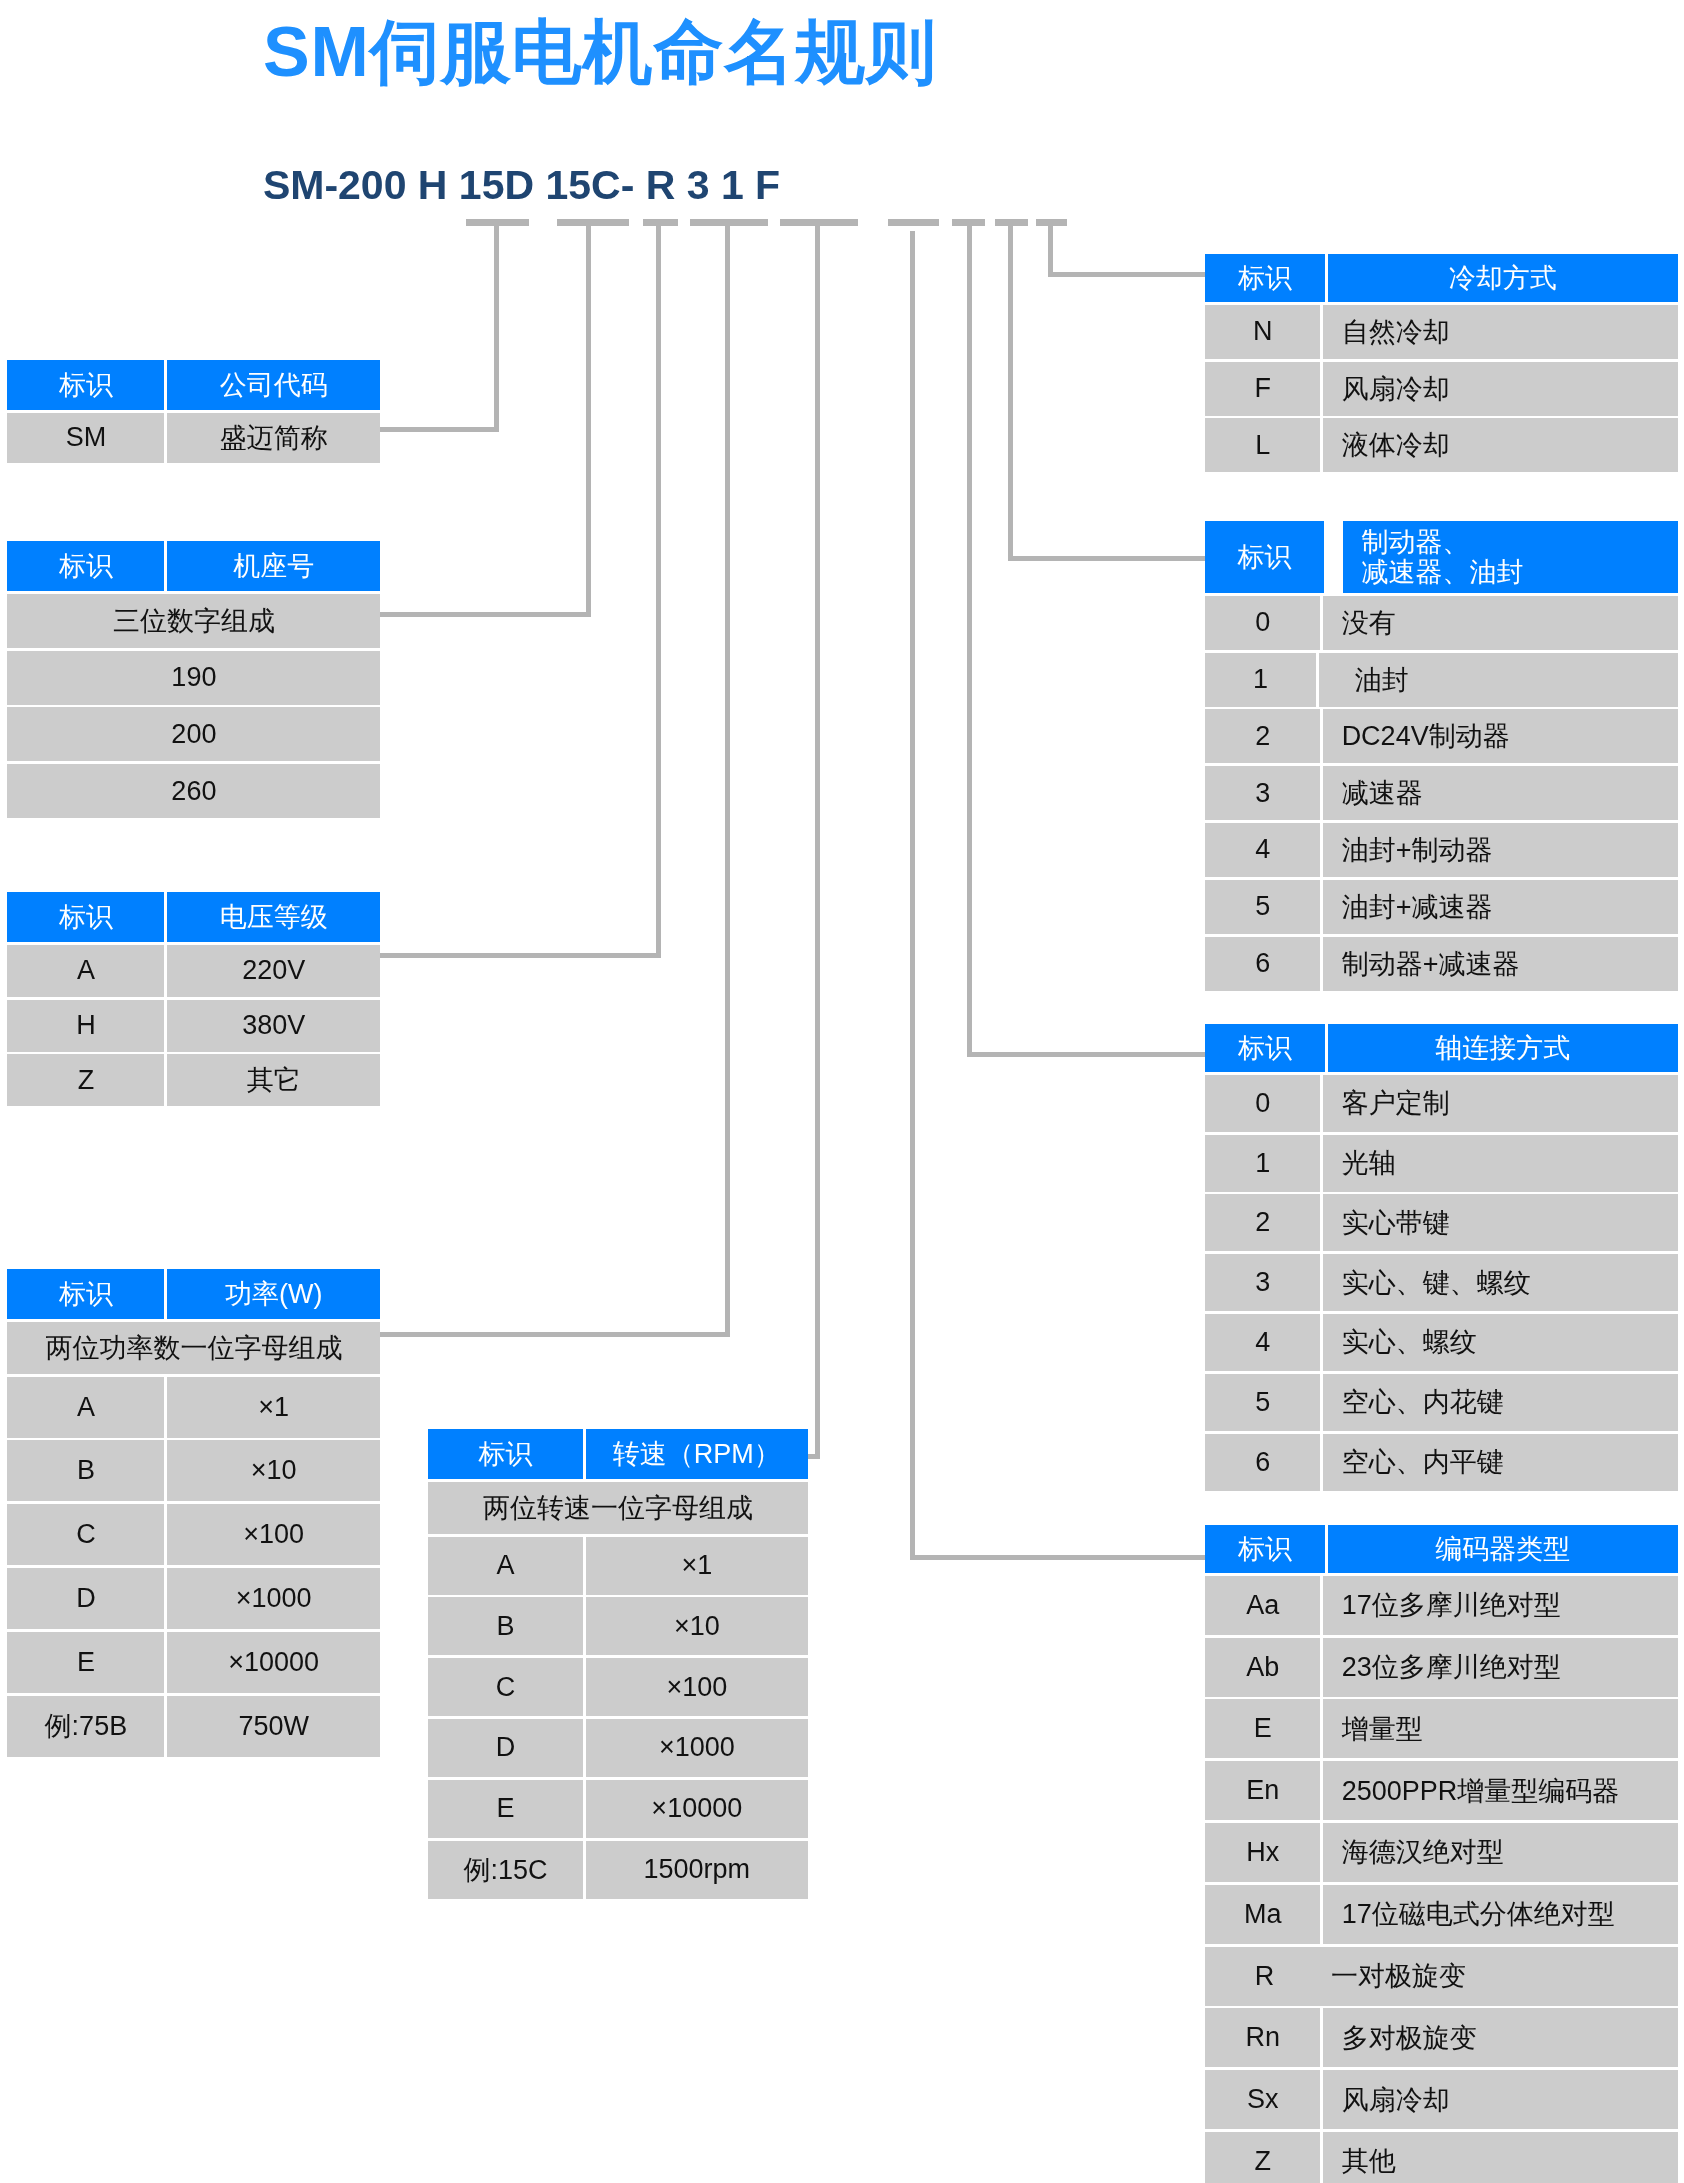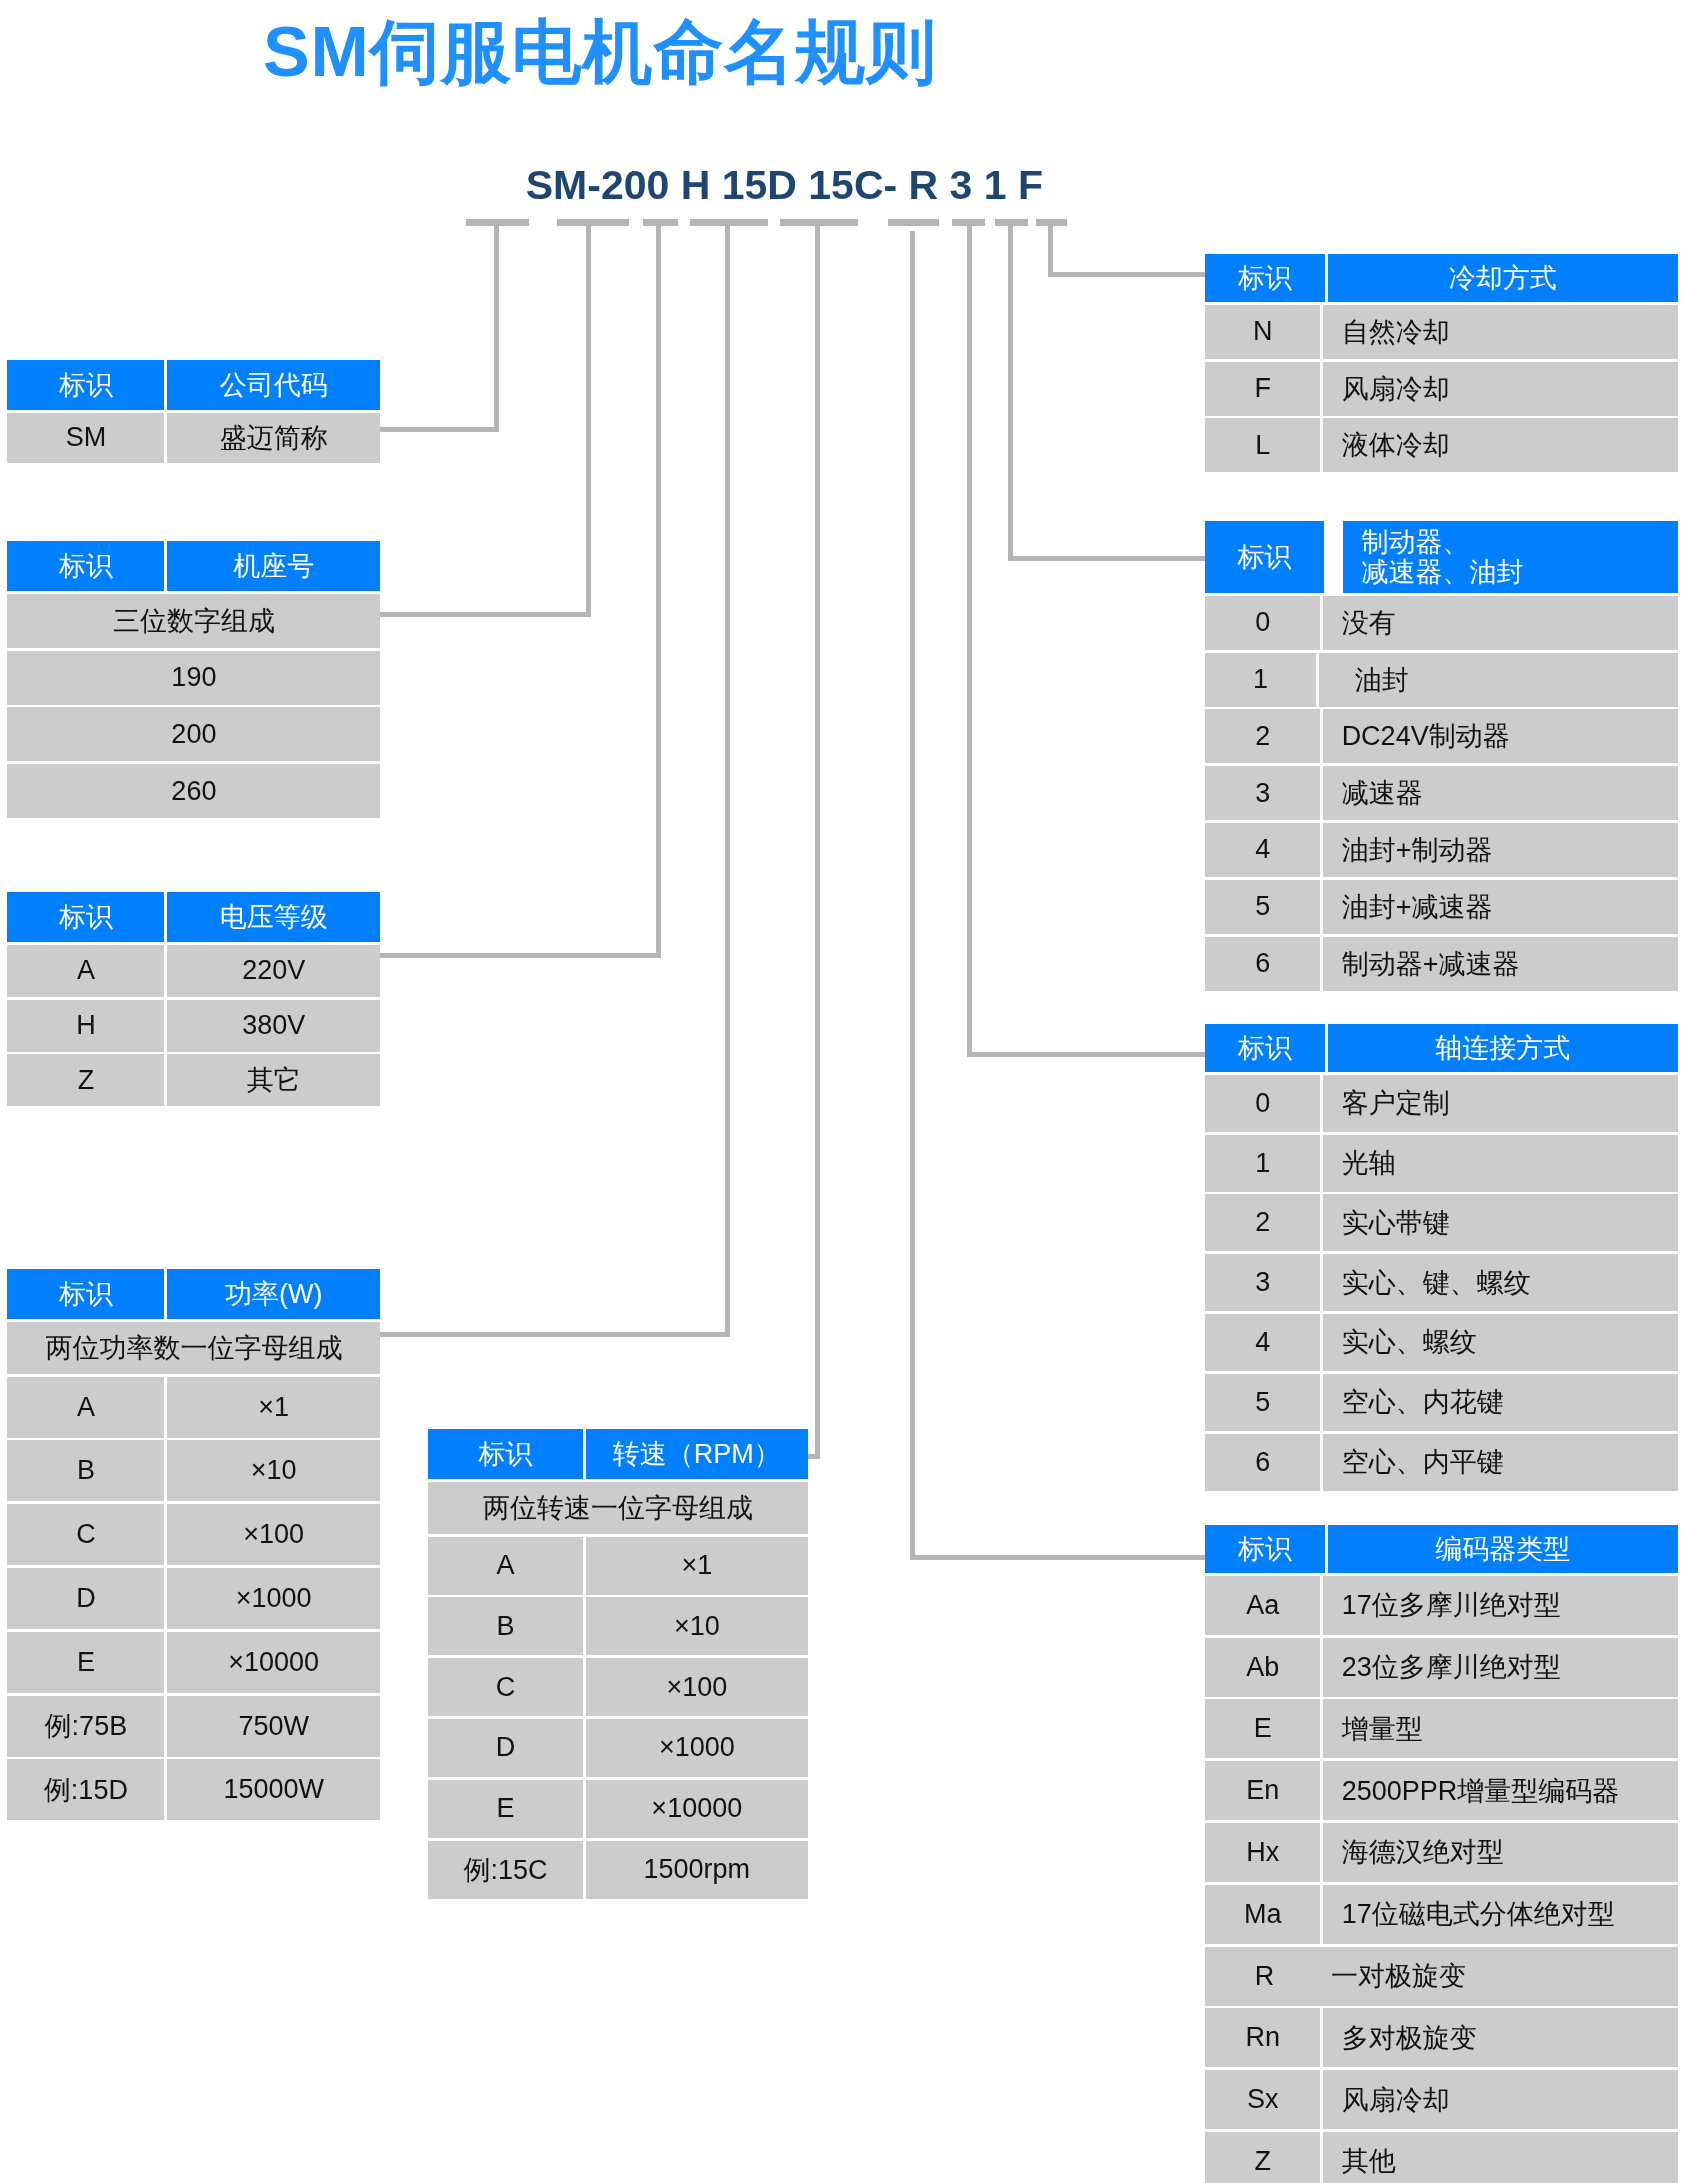--- a/index.html
+++ b/index.html
@@ -12,21 +12,21 @@
 
   
   #title{
     left:0;top:5.5px;width:1200px;text-align:center;
     font-size:70px;font-weight:bold;color:#1E90FF;letter-spacing:0.9px;
     white-space:nowrap;
   }
 
   
   #modelcode{
-    left:0;top:162px;width:1043px;text-align:right;
+    left:0;top:162px;width:1043px;text-align:center;
     font-size:41px;font-weight:bold;color:#1F4571;
     white-space:nowrap;letter-spacing:0px;
   }
 
   
   .lead{background:#b4b4b4;position:absolute;}
   .tick{height:6.5px;}      
   .vline{width:4.6px;}
   .hline{height:4.6px;}
 
@@ -162,24 +162,20 @@
     <div class="cell c2 ctr bdtxt" style="width:213px;height:61px;margin-left:2.8px;">×1000</div>
   </div>
   <div class="row">
     <div class="cell c1 bdtxt" style="width:157px;height:61px;">E</div>
     <div class="cell c2 ctr bdtxt" style="width:213px;height:61px;margin-left:2.8px;">×10000</div>
   </div>
   <div class="row">
     <div class="cell c1 bdtxt" style="width:157px;height:61px;">例:75B</div>
     <div class="cell c2 ctr bdtxt" style="width:213px;height:61px;margin-left:2.8px;">750W</div>
   </div>
-  <div class="row">
-    <div class="cell c1 bdtxt" style="width:157px;height:61px;">例:15D</div>
-    <div class="cell c2 ctr bdtxt" style="width:213px;height:61px;margin-left:2.8px;">15000W</div>
-  </div>
 </div>
 
 <div class="tbl" style="left:428px;top:1429px;width:380px;">
   <div class="row">
     <div class="hd c1 hdtxt" style="width:155px;height:50px;">标识</div>
     <div class="hd c2 ctr hdtxt" style="width:222px;height:50px;margin-left:2.8px;">转速（RPM）</div>
   </div>
   <div class="row">
     <div class="cell span2 bdtxt" style="width:380px;height:52px;">两位转速一位字母组成</div>
   </div>

